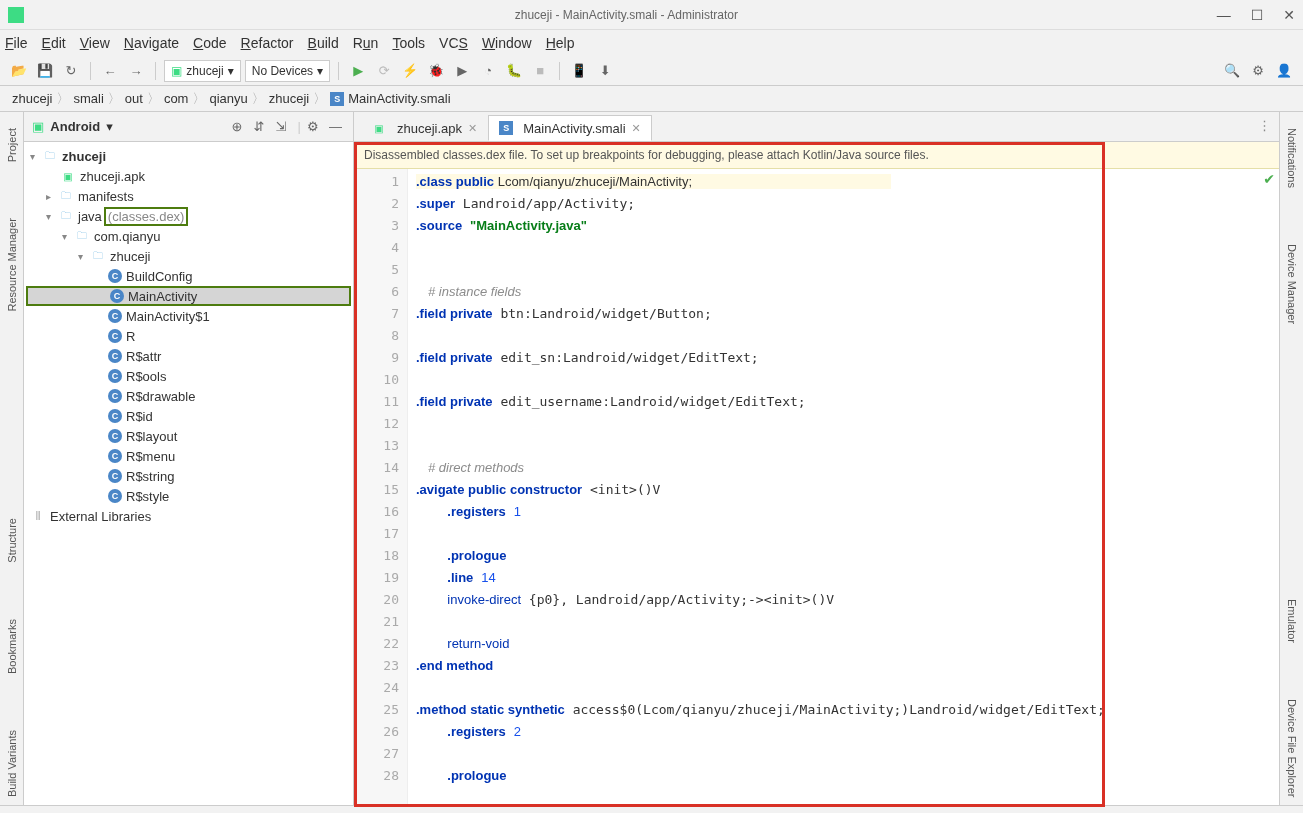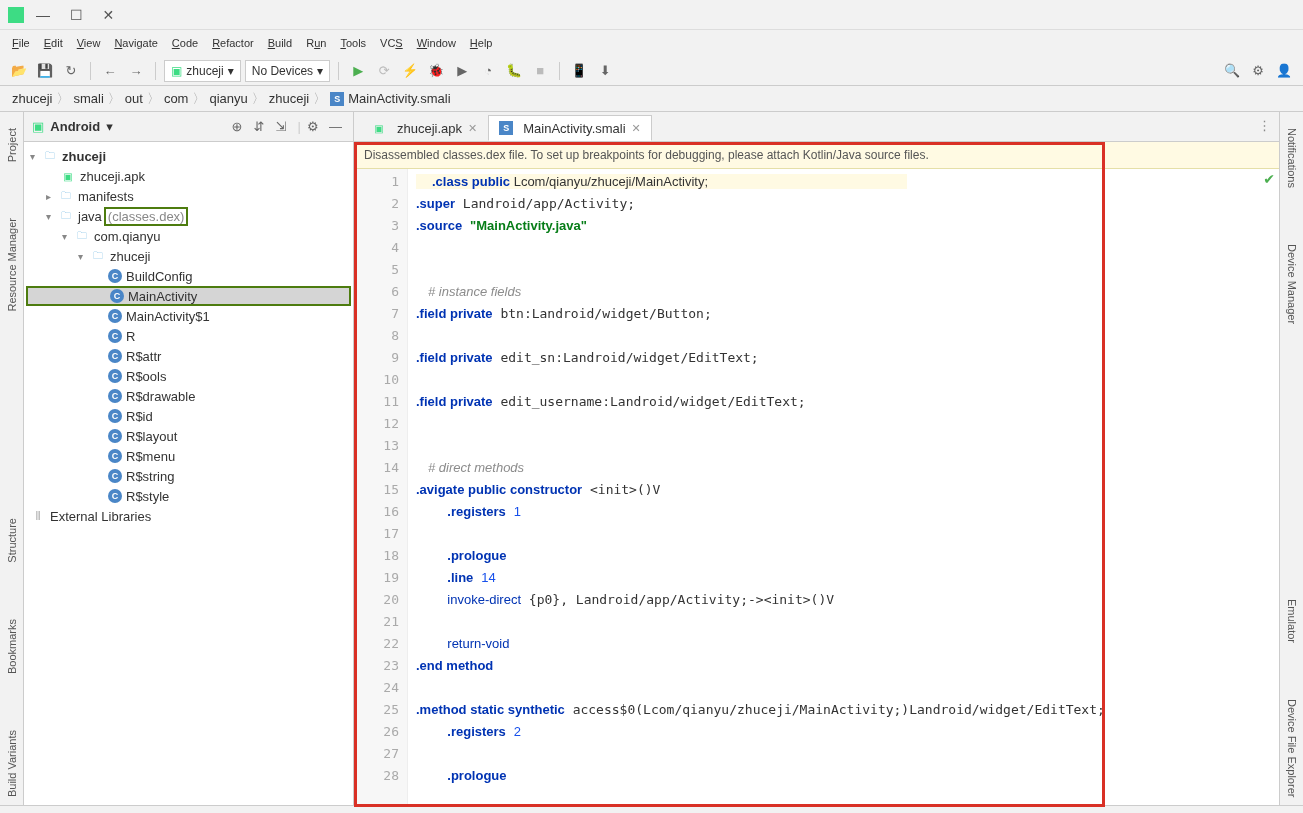--- a/index.html
+++ b/index.html
@@ -2,21 +2,21 @@
 <html><head>
 <meta charset="utf-8">
 <style>
 * { margin: 0; padding: 0; box-sizing: border-box; font-family: "Segoe UI", Arial, sans-serif; }
 body { width: 1303px; height: 813px; background: #f2f2f2; overflow: hidden; font-size: 13px; color: #333; }
 .titlebar { height: 30px; background: #f2f2f2; display: flex; align-items: center; padding: 0 8px; border-bottom: 1px solid #ddd; }
 .titlebar-icon { width: 16px; height: 16px; background: #3ddc84; margin-right: 12px; }
 .window-title { flex: 1; text-align: center; color: #666; font-size: 12px; }
 .window-controls { display: flex; gap: 20px; color: #555; }
 .window-controls span { cursor: pointer; font-size: 14px; }
-.menubar { height: 26px; background: #f2f2f2; display: flex; align-items: center; padding: 0 12px; gap: 14px; font-size: 11px; }
+.menubar { height: 26px; background: #f2f2f2; display: flex; align-items: center; padding: 0 5px; gap: 14px; font-size: 14px; }
 .menubar span { cursor: pointer; }
 .menubar span u { text-decoration: underline; }
 .toolbar { height: 30px; background: #f2f2f2; border-bottom: 1px solid #ccc; display: flex; align-items: center; padding: 0 8px; gap: 4px; }
 .toolbar-btn { width: 22px; height: 22px; display: flex; align-items: center; justify-content: center; color: #666; cursor: pointer; }
 .toolbar-sep { width: 1px; height: 18px; background: #ccc; margin: 0 4px; }
 .toolbar-combo { height: 22px; border: 1px solid #ccc; background: #fff; padding: 0 6px; display: flex; align-items: center; gap: 4px; font-size: 12px; cursor: pointer; }
 .breadcrumb { height: 26px; background: #f2f2f2; border-bottom: 1px solid #ccc; display: flex; align-items: center; padding: 0 12px; font-size: 13px; }
 .breadcrumb-item { cursor: pointer; }
 .breadcrumb-sep { color: #aaa; margin: 0 4px; }
 .main-area { display: flex; height: 693px; position: relative; }
@@ -40,39 +40,40 @@
 .red-box { border: 2px solid #4d7c0f; }
 .editor-area { flex: 1; display: flex; flex-direction: column; background: #fff; position: relative; }
 .editor-tabs { height: 30px; background: #f2f2f2; border-bottom: 1px solid #ccc; display: flex; align-items: flex-end; padding-left: 6px; }
 .editor-tab { height: 26px; padding: 0 10px; display: flex; align-items: center; gap: 6px; font-size: 13px; cursor: pointer; border: 1px solid transparent; }
 .editor-tab.active { background: #fff; border: 1px solid #ccc; border-bottom: 1px solid #fff; }
 .editor-tab-close { color: #999; font-size: 11px; cursor: pointer; }
 .editor-banner { background: #fffae3; border-bottom: 1px solid #e5dfa8; padding: 6px 10px; font-size: 12px; color: #555; }
 .editor-body { flex: 1; display: flex; overflow: hidden; position: relative; }
 .gutter-col { width: 54px; background: #f7f7f7; border-right: 1px solid #eee; text-align: right; padding: 2px 8px 2px 0; color: #aaa; font-family: Consolas, monospace; font-size: 13px; line-height: 22px; }
 .code-col { flex: 1; padding: 2px 8px; font-family: Consolas, monospace; font-size: 13px; line-height: 22px; white-space: pre; color: #333; overflow: hidden; }
-.code-line1 { background: #fffae3; padding-left: 16px; }
+.code-line1 { background: #fffae3; }
 .kw { color: #0033b3; font-weight: bold; }
 .kw2 { color: #0033b3; }
 .str { color: #067d17; font-weight: bold; }
 .cmt { color: #8c8c8c; font-style: italic; margin-left: 12px; }
 .num { color: #1750eb; }
 .right-gutter { width: 24px; background: #f2f2f2; border-left: 1px solid #ccc; display: flex; flex-direction: column; align-items: center; padding-top: 8px; gap: 40px; }
 .right-gutter-tab { writing-mode: vertical-rl; font-size: 11px; color: #555; cursor: pointer; padding: 8px 2px; }
 .bottom-tools { height: 24px; background: #f2f2f2; border-top: 1px solid #ccc; display: flex; align-items: center; padding: 0 12px; gap: 20px; font-size: 12px; }
 .bottom-tool { cursor: pointer; display: flex; align-items: center; gap: 4px; }
 .red-overlay { position: absolute; border: 3px solid #d93025; pointer-events: none; }
 .check-mark { position: absolute; right: 4px; top: 2px; color: #4caf50; font-size: 14px; }
 .more-icon { position: absolute; right: 8px; top: 6px; color: #888; cursor: pointer; }
 </style>
 </head>
 <body>
 
 <div class="titlebar">
   <div class="titlebar-icon"></div>
+  <div class="window-title">zhuceji - MainActivity.smali - Administrator</div>
   <div class="window-controls">
     <span>—</span>
     <span>☐</span>
     <span>✕</span>
   </div>
 </div>
 
 <div class="menubar">
   <span><u>F</u>ile</span>
   <span><u>E</u>dit</span>

